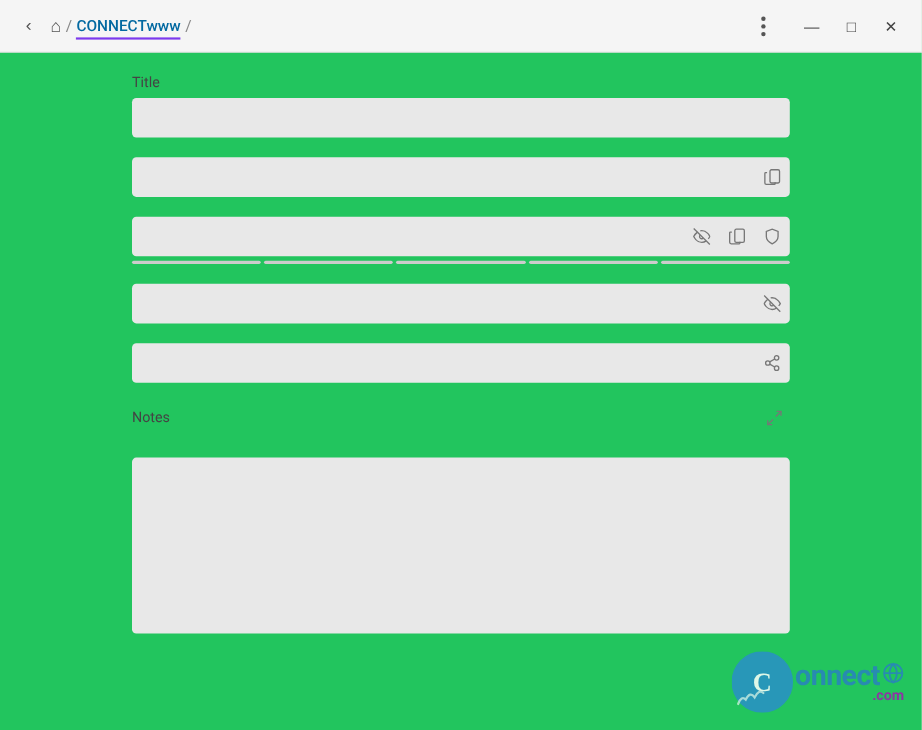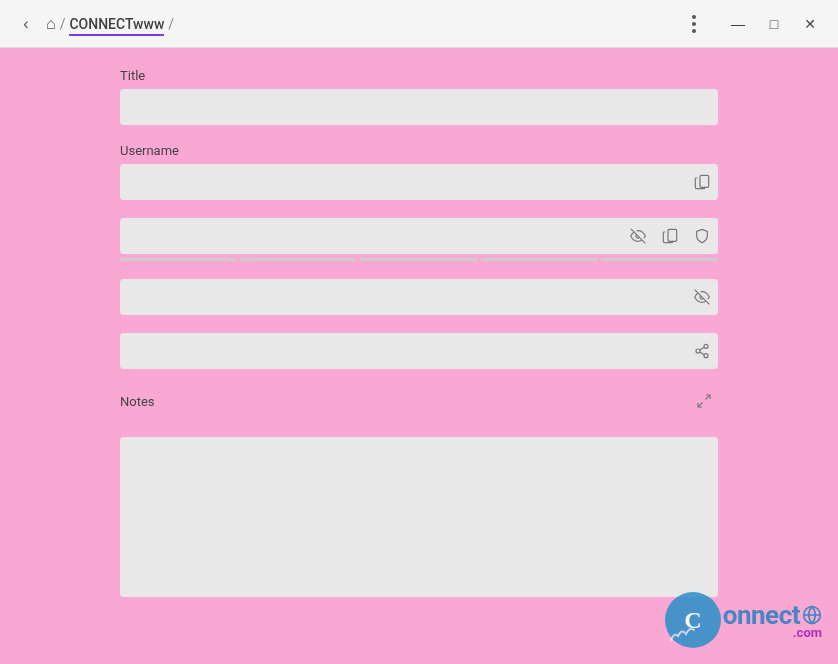--- a/index.html
+++ b/index.html
@@ -63,21 +63,21 @@
       font-size: 16px;
     }
 
     .breadcrumb-sep {
       color: #888;
       font-size: 14px;
     }
 
     .breadcrumb-current {
       font-weight: 500;
-      color: #404040;
+      color: #0369a1;
     }
 
     .breadcrumb-underline {
       position: relative;
     }
 
     .breadcrumb-underline::after {
       content: '';
       position: absolute;
       bottom: -4px;
@@ -117,21 +117,21 @@
       align-items: center;
       justify-content: center;
       border-radius: 4px;
       color: #444;
       margin-right: 8px;
     }
 
     
     .content {
       padding: 20px 120px;
-      background: #f9a8d4;
+      background: #22c55e;
       height: calc(664px - 48px);
       overflow-y: auto;
     }
 
     .form-group {
       margin-bottom: 18px;
     }
 
     .form-label {
       display: block;
@@ -295,21 +295,20 @@
 <div class="content">
 
   <div class="form-group">
     <label class="form-label">Title</label>
     <div class="form-input-wrapper">
       <input type="text" class="form-input" placeholder="" style="">
     </div>
   </div>
 
   <div class="form-group">
-    <label class="form-label">Username</label>
     <div class="form-input-wrapper">
       <input type="text" class="form-input with-icon" placeholder="" style="">
       <div class="input-icon-btn">
         <button class="icon-btn" title="Copy">
           <svg width="16" height="16" viewBox="0 0 24 24" fill="none" stroke="#777" stroke-width="1.8">
             <rect x="9" y="2" width="13" height="18" rx="2" ry="2"></rect>
             <path d="M5 6H3a1 1 0 00-1 1v13a2 2 0 002 2h11a1 1 0 001-1v-2"></path>
           </svg>
         </button>
       </div>
@@ -404,21 +403,21 @@
       <svg width="56" height="56" viewBox="0 0 56 56">
         <circle cx="28" cy="28" r="28" fill="#2a8fc8"></circle>
         <text x="50%" y="55%" dominant-baseline="middle" text-anchor="middle" fill="white" font-size="24" font-weight="bold" font-family="serif">C</text>
       </svg>
       
       <svg width="28" height="20" style="position:absolute; bottom:4px; left:4px;" viewBox="0 0 28 20">
         <path d="M2 16 Q5 8 9 12 Q13 4 17 10 Q21 2 25 6" fill="none" stroke="rgba(255,255,255,0.7)" stroke-width="2" stroke-linecap="round"></path>
       </svg>
     </div>
     <div style="display:flex; flex-direction:column; line-height:1;">
-      <div style="display:flex; align-items:center;">
+      <div style="display:flex; ">
         <span style="font-size:26px; font-weight:bold; color:#2a80c0; letter-spacing:-0.5px;">onnect</span>
         <svg width="20" height="20" viewBox="0 0 24 24" style="margin-left:2px;">
           <circle cx="12" cy="12" r="10" fill="none" stroke="#2a80c0" stroke-width="2"></circle>
           <line x1="2" y1="12" x2="22" y2="12" stroke="#2a80c0" stroke-width="2"></line>
           <path d="M12 2a15.3 15.3 0 0 1 4 10 15.3 15.3 0 0 1-4 10 15.3 15.3 0 0 1-4-10 15.3 15.3 0 0 1 4-10z" fill="none" stroke="#2a80c0" stroke-width="2"></path>
         </svg>
       </div>
       <span style="font-size:13px; font-weight:bold; color:#a21caf; align-self:flex-end; margin-top:-2px;">.com</span>
     </div>
   </div>

